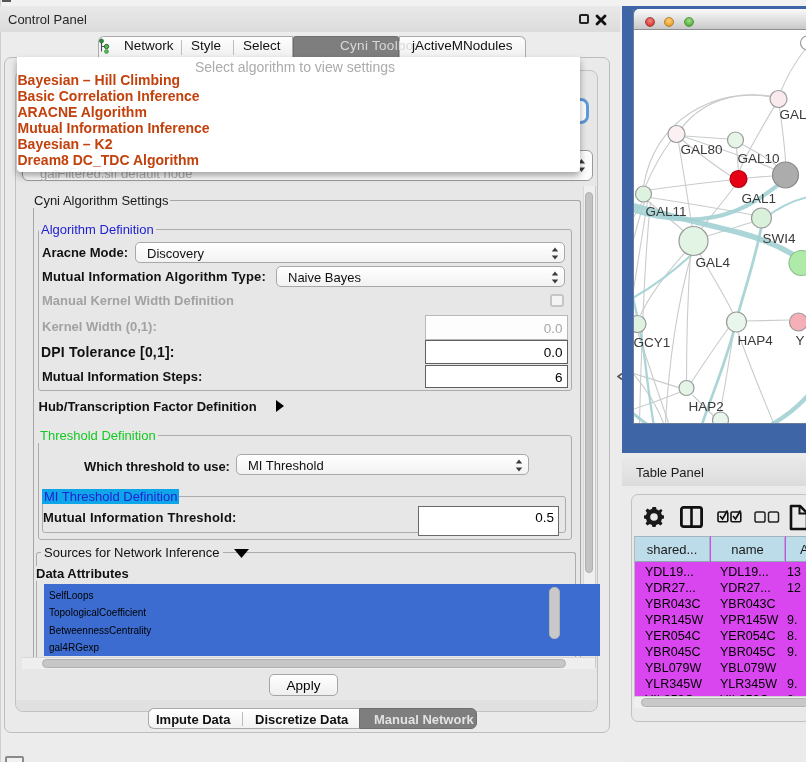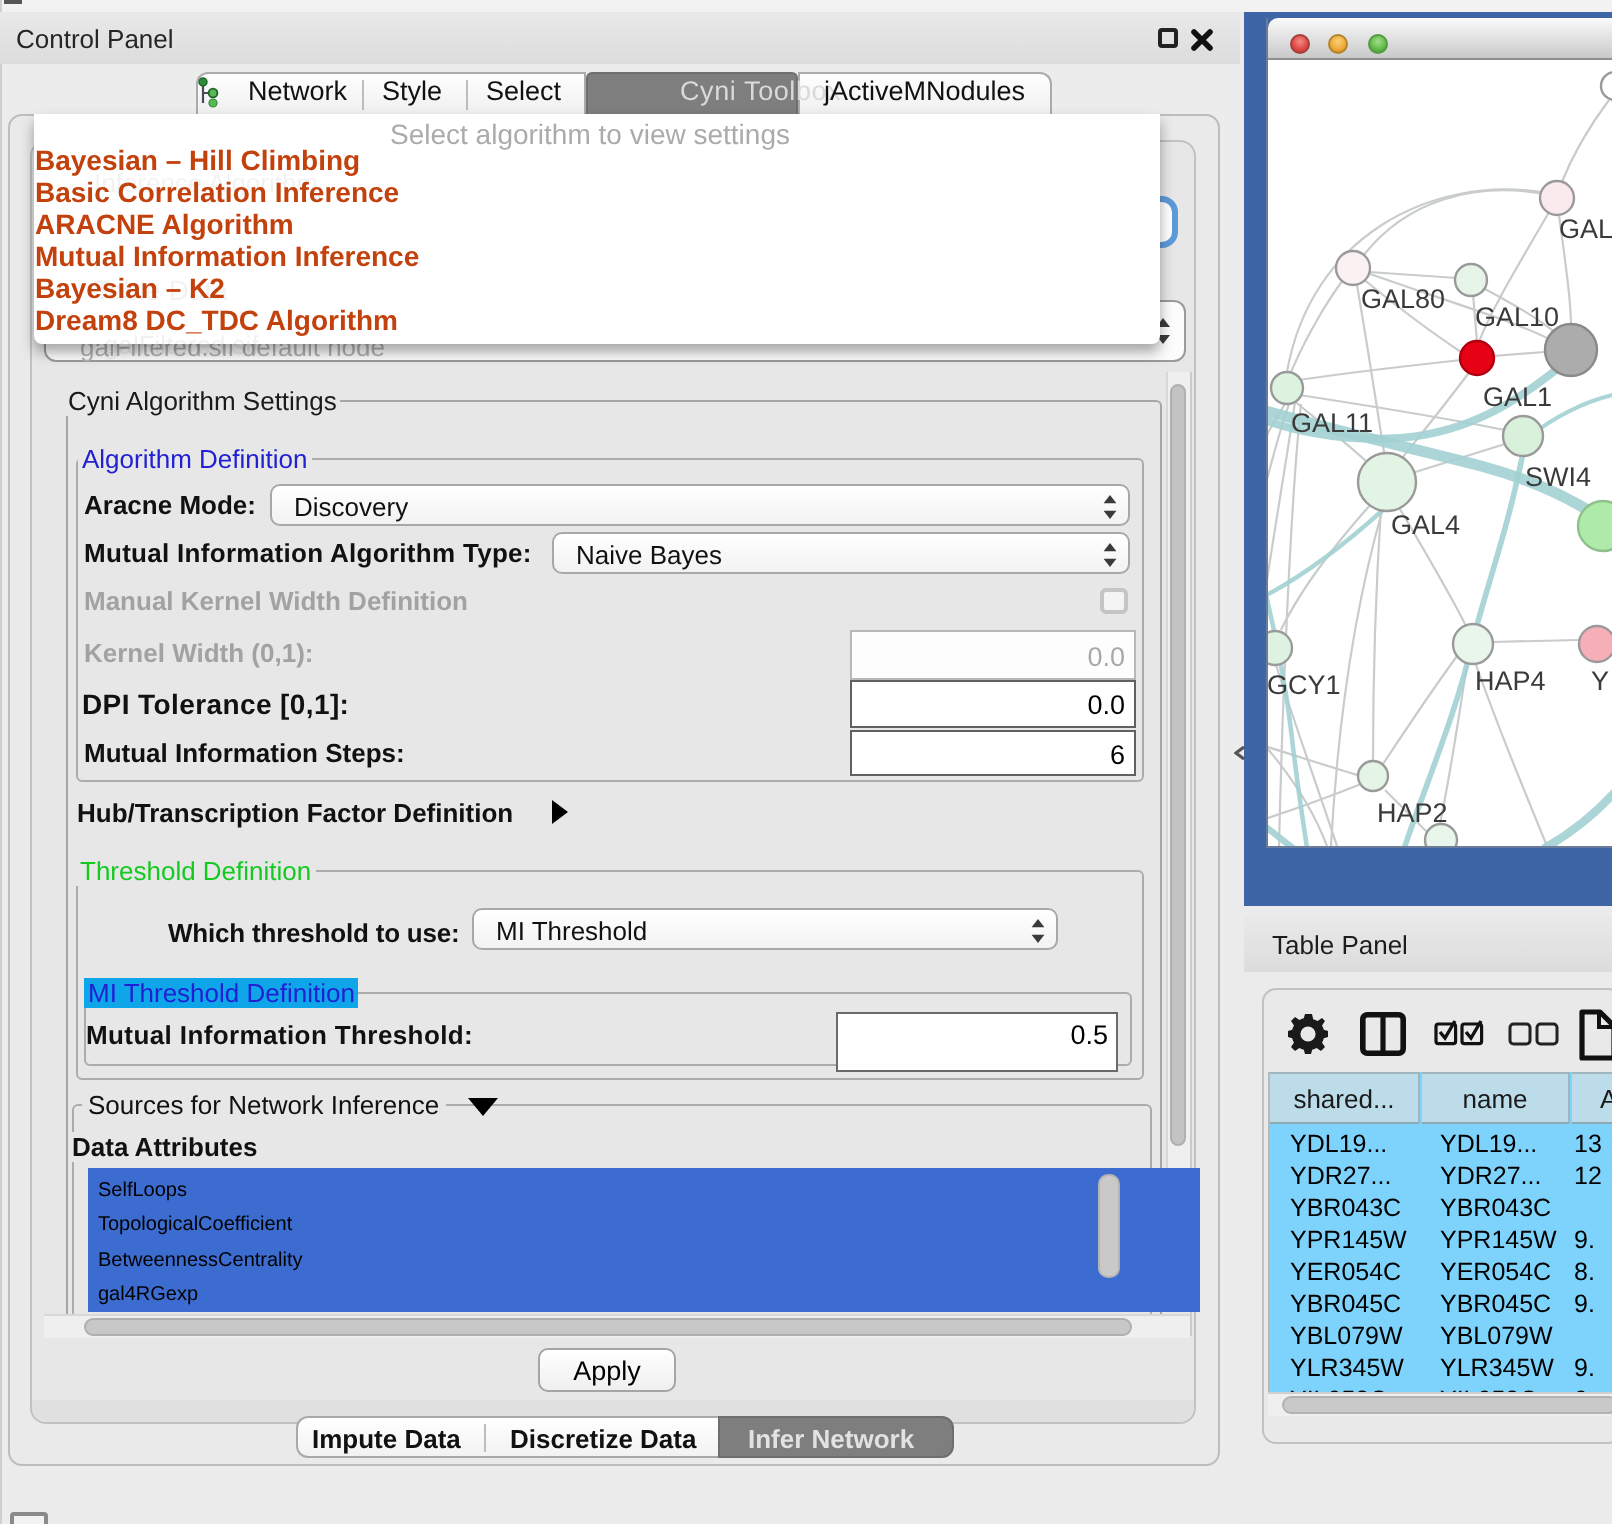--- a/index.html
+++ b/index.html
@@ -137,21 +137,21 @@
   <div style="position:absolute;left:0.5px;top:14.5px;font-size:14px;color:#c2410c;line-height:16px;font-weight:bold;">Bayesian – Hill Climbing<br>Basic Correlation Inference<br><b>ARACNE Algorithm</b><br>Mutual Information Inference<br>Bayesian – K2<br>Dream8 DC_TDC Algorithm</div>
 </div>
 
 <div class="abs" style="left:269px;top:674px;width:69px;height:22px;background:linear-gradient(#FFFFFF,#EFEFEF);border:1px solid #A5A5A5;border-radius:5px;text-align:center;font-size:13.5px;color:#000;padding-top:2.5px;">Apply</div>
 
 <div class="abs" style="left:148px;top:708px;width:211px;height:21px;background:linear-gradient(#FFFFFF,#F2F2F2);border:1px solid #A9A9A9;border-right:none;border-radius:6px 0 0 6px;"></div>
 <div class="abs" style="left:359px;top:708px;width:118px;height:21px;background:#7E7E7E;border:1px solid #6E6E6E;border-radius:0 6px 6px 0;"></div>
 <div class="abs" style="left:242px;top:712px;width:1px;height:14px;background:#BDBDBD;"></div>
 <div class="abs b" style="left:156px;top:712px;font-size:13px;color:#111;">Impute Data</div>
 <div class="abs b" style="left:255px;top:712px;font-size:13px;color:#111;">Discretize Data</div>
-<div class="abs b" style="left:374px;top:712px;font-size:13px;color:#E2E2E2;">Infer Network</div>
+<div class="abs b" style="left:374px;top:712px;font-size:13px;color:#E2E2E2;">Manual Network</div>
 
 <div class="abs" style="left:5px;top:756px;width:19px;height:10px;border:2px solid #8A8A8A;border-radius:2px;background:#F2F2F2;"></div>
 
 <div class="abs" style="left:621px;top:0;width:185px;height:762px;background:#EBEBEB;"></div>
 <div class="abs" style="left:621px;top:0;width:185px;height:6px;background:#F2F2F2;"></div>
 
 <div class="abs" style="left:621.5px;top:6px;width:184.5px;height:447px;background:#3E66A7;"></div>
 
 <div class="abs" style="left:633.5px;top:9px;width:172.5px;height:21px;background:linear-gradient(#FAFAFA,#C9C9C9);border-radius:5px 0 0 0;border-bottom:1px solid #8F8F8F;"></div>
 <div class="abs" style="left:644.5px;top:17px;width:10px;height:10px;border-radius:50%;background:radial-gradient(circle at 50% 35%, #F28B82 0%, #DF4744 60%, #B13330 100%);border:0.5px solid #A2403C;"></div>
@@ -254,21 +254,21 @@
   </svg>
 <svg class="abs" style="left:754px;top:511px;" width="26" height="13" viewBox="0 0 26 13">
     <rect x="1" y="1" width="10" height="10" rx="1.8" fill="none" stroke="#222" stroke-width="1.5"></rect>
     <rect x="14.5" y="1" width="10" height="10" rx="1.8" fill="none" stroke="#222" stroke-width="1.5"></rect>
   </svg>
 <svg class="abs" style="left:789px;top:504px;" width="20" height="27" viewBox="0 0 20 27">
     <path d="M2 2 L11 2 L18 9 L18 25 L2 25 Z" fill="none" stroke="#111" stroke-width="2.6" stroke-linejoin="round"></path>
     <path d="M10.5 2.5 L10.5 9.5 L17.5 9.5" fill="none" stroke="#111" stroke-width="2"></path>
   </svg>
 
-<div class="abs" style="left:634px;top:536px;width:172px;height:160px;background:#7dd3fc;border-left:1px solid #B8B8B8;overflow:hidden;">
+<div class="abs" style="left:634px;top:536px;width:172px;height:160px;background:#d946ef;border-left:1px solid #B8B8B8;overflow:hidden;">
  <div style="position:absolute;left:0;top:0;width:75px;height:26px;background:#BCDCEA;border-right:1px solid #9FB6BF;border-top:1px solid #9FB6BF;border-bottom:1px solid #8FA8B2;text-align:center;font-size:13px;color:#1A1A1A;padding-top:5px;">shared...</div>
  <div style="position:absolute;left:76px;top:0;width:74px;height:26px;background:#BCDCEA;border-right:1px solid #9FB6BF;border-top:1px solid #9FB6BF;border-bottom:1px solid #8FA8B2;text-align:center;font-size:13px;color:#1A1A1A;padding-top:5px;">name</div>
  <div style="position:absolute;left:151px;top:0;width:21px;height:26px;background:#BCDCEA;border-top:1px solid #9FB6BF;border-bottom:1px solid #8FA8B2;font-size:13px;color:#1A1A1A;padding-top:5px;padding-left:14px;">A</div>
  <div style="position:absolute;left:10px;top:29px;font-size:12.5px;color:#000;white-space:nowrap;">YDL19...</div>
 <div style="position:absolute;left:85px;top:29px;font-size:12.5px;color:#000;white-space:nowrap;">YDL19...</div>
 <div style="position:absolute;left:152px;top:29px;font-size:12.5px;color:#000;white-space:nowrap;">13</div>
 <div style="position:absolute;left:10px;top:45px;font-size:12.5px;color:#000;white-space:nowrap;">YDR27...</div>
 <div style="position:absolute;left:85px;top:45px;font-size:12.5px;color:#000;white-space:nowrap;">YDR27...</div>
 <div style="position:absolute;left:152px;top:45px;font-size:12.5px;color:#000;white-space:nowrap;">12</div>
 <div style="position:absolute;left:10px;top:61px;font-size:12.5px;color:#000;white-space:nowrap;">YBR043C</div>

